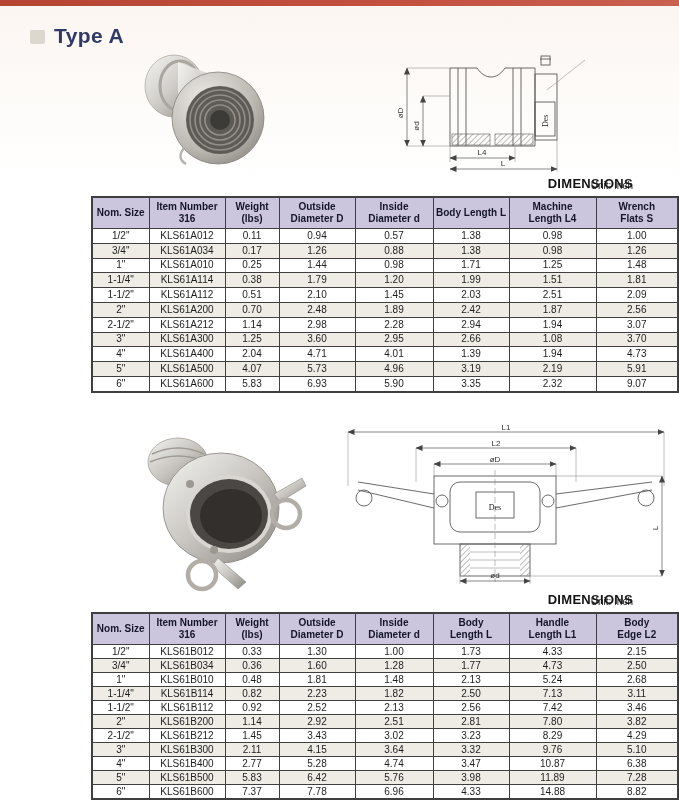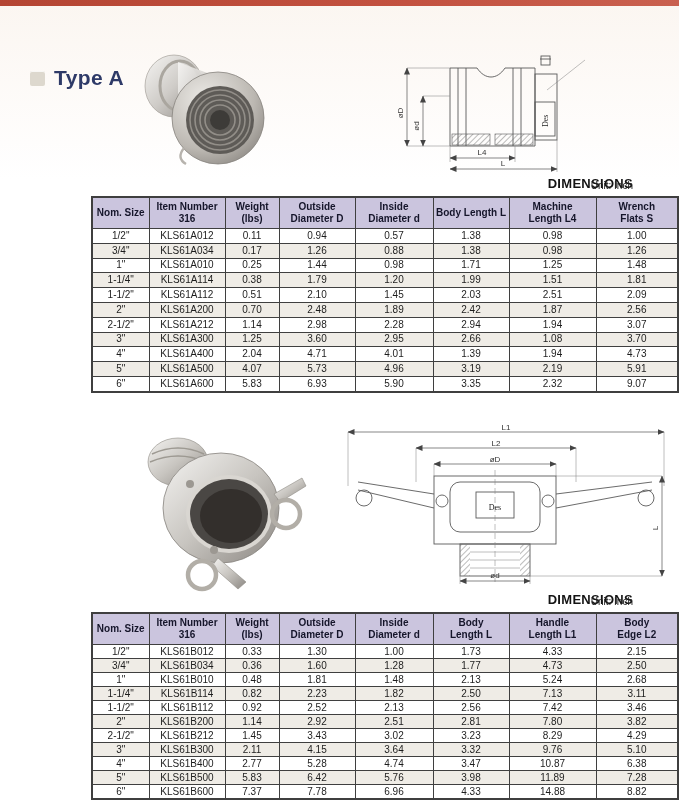--- a/index.html
+++ b/index.html
@@ -3,21 +3,21 @@
 <meta charset="utf-8">
 <style>
   html,body{margin:0;padding:0;background:#ffffff;}
   .page{position:relative;width:679px;height:802px;background:#ffffff;
         font-family:"Liberation Sans",sans-serif;overflow:hidden;}
   .page::before{content:"";position:absolute;left:0;top:0;right:0;height:180px;
         background:linear-gradient(180deg,rgba(248,238,229,.55),rgba(255,255,255,0));
         pointer-events:none;}
   .top-bar{position:absolute;top:0;left:0;right:0;height:6px;
         background:linear-gradient(90deg,#b44533,#c35140 60%,#c9604f);}
-  .section-heading{position:absolute;display:flex;align-items:center;gap:9px;margin-top:42px;}
+  .section-heading{position:absolute;display:flex;align-items:center;gap:9px;}
   .heading-a{top:24px;left:30px;}
   .heading-b{top:426px;left:30px;}
   .bullet{width:15px;height:15px;background:#ddd8ce;border-radius:2px;display:inline-block;
         box-shadow:inset 0 1px 0 rgba(255,255,255,.8);}
   .heading-text{font-size:21px;font-weight:bold;color:#2e3a68;letter-spacing:.4px;}
 
   .photo-a{position:absolute;left:138px;top:44px;width:130px;height:128px;}
   .drawing-a{position:absolute;left:385px;top:46px;width:263px;height:128px;}
   .photo-b{position:absolute;left:126px;top:428px;width:182px;height:168px;}
   .drawing-b{position:absolute;left:338px;top:424px;width:337px;height:162px;}

